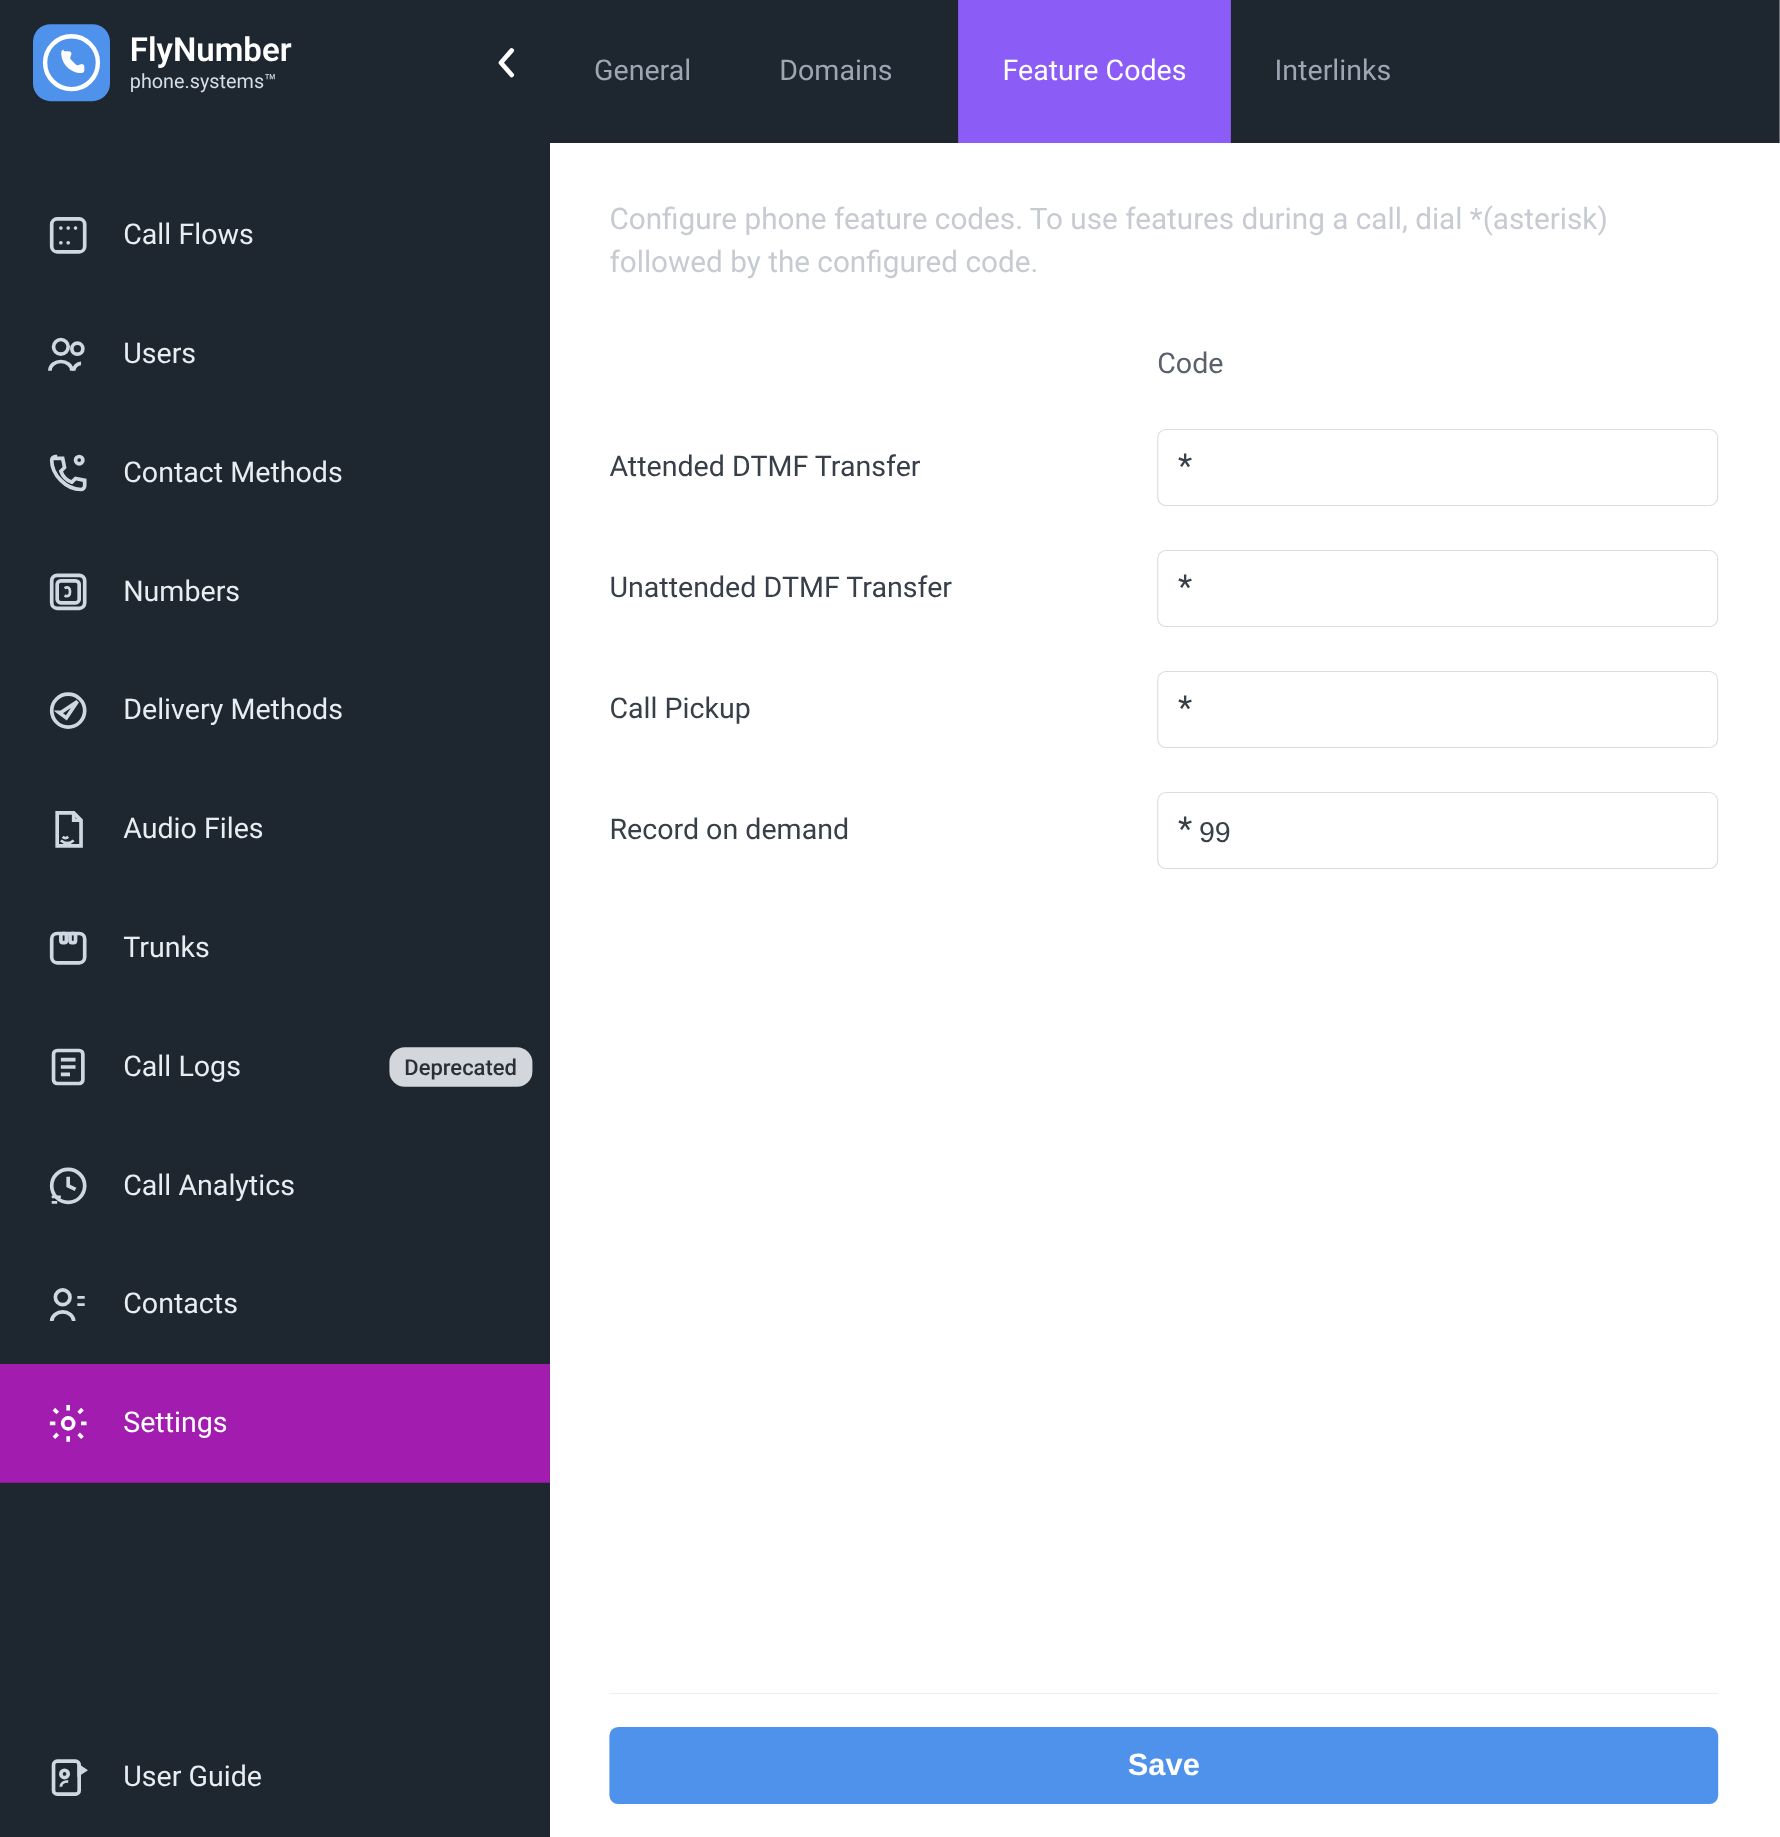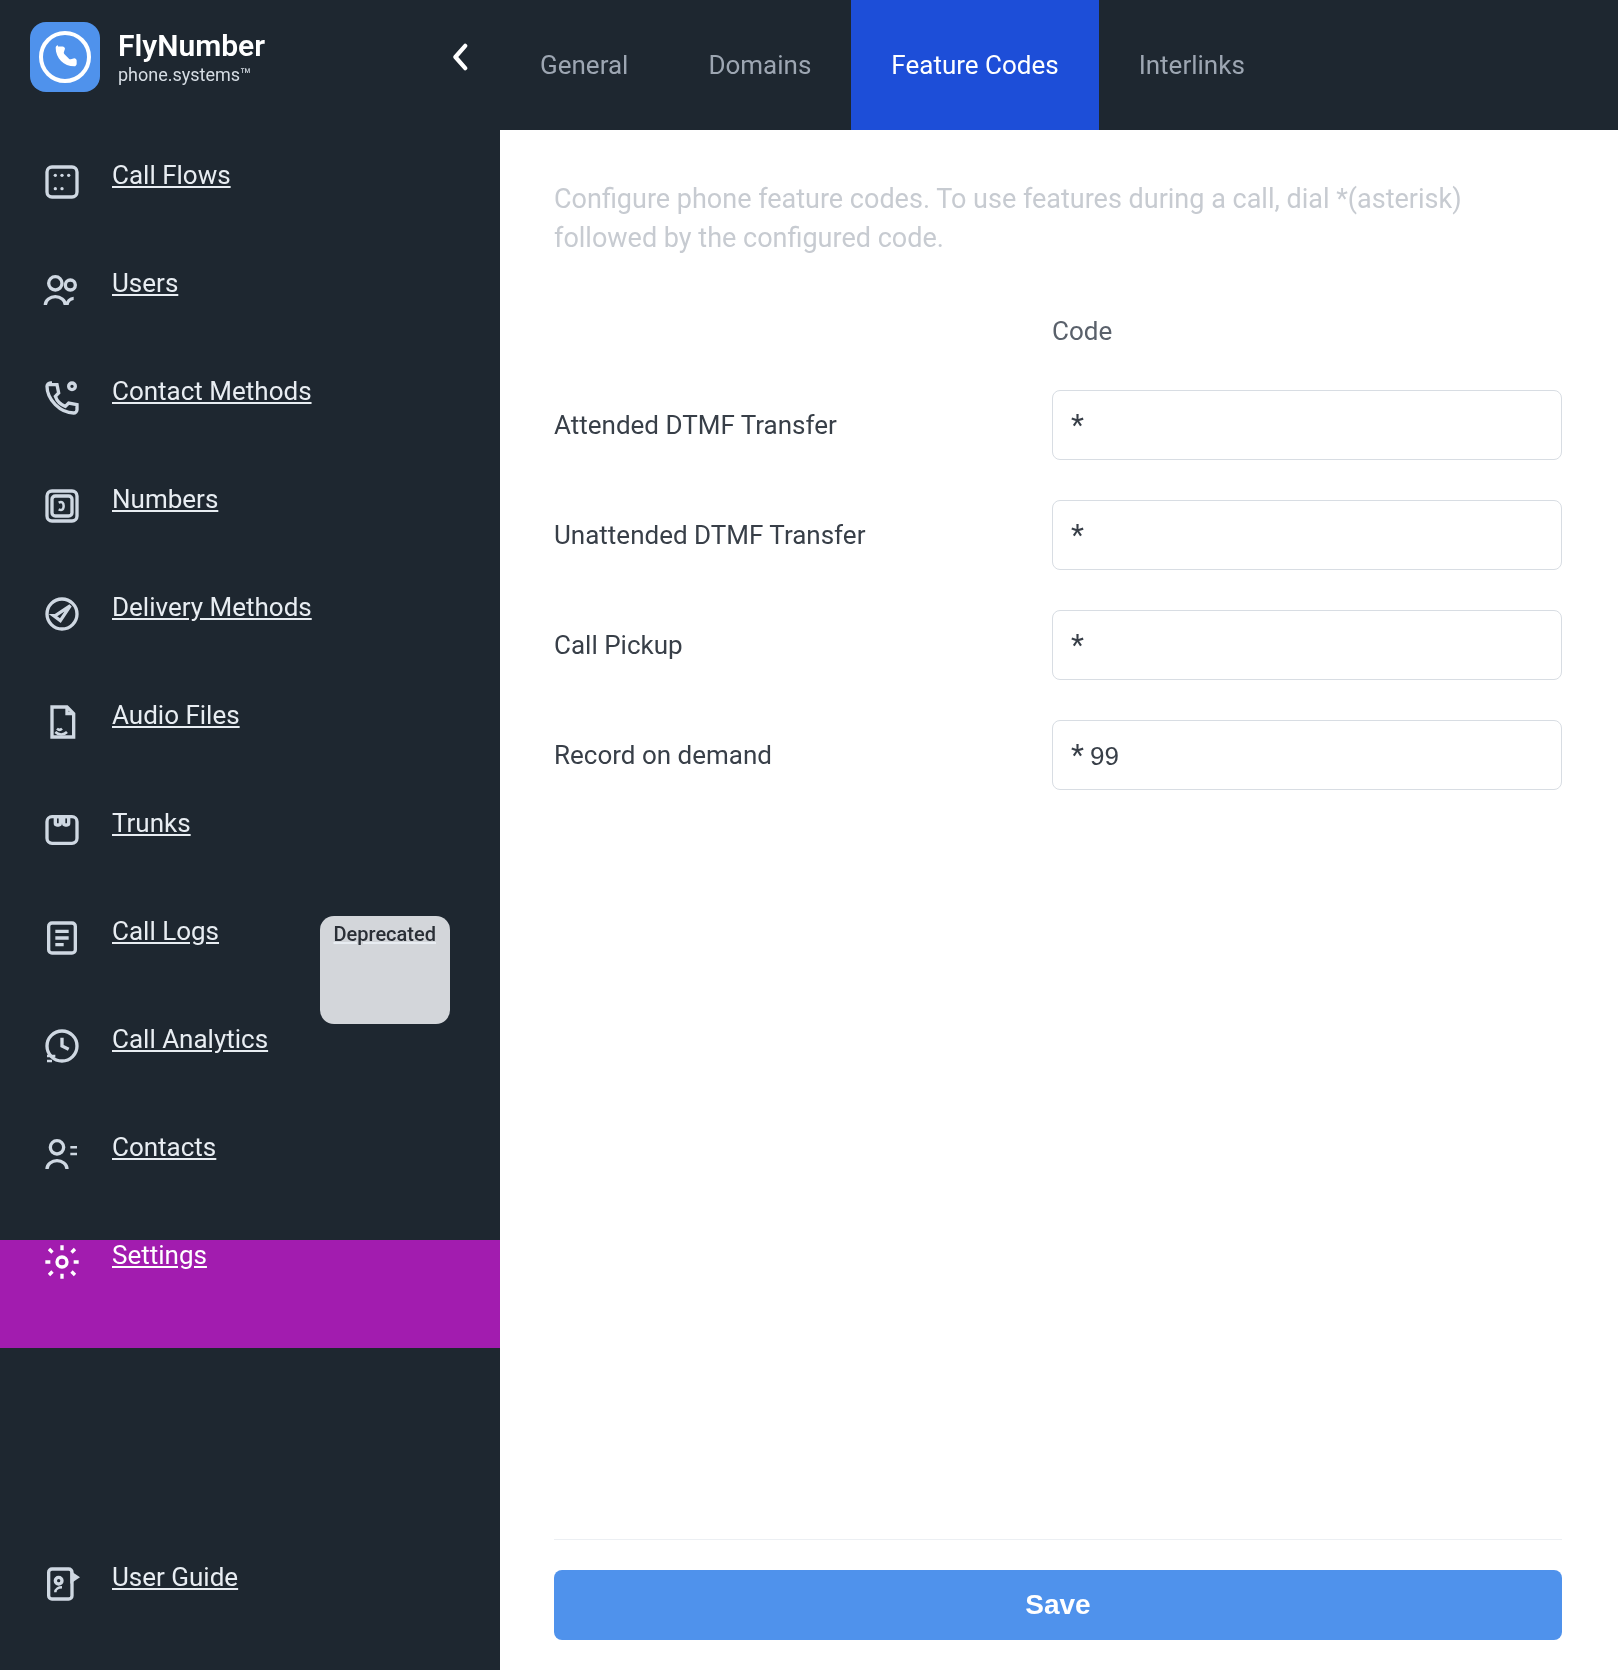--- a/index.html
+++ b/index.html
@@ -76,26 +76,26 @@
       color: #fff;
     }
     .nav {
       display: flex;
       flex-direction: column;
       flex: 1;
       padding-top: 10px;
     }
     .nav-item {
       display: flex;
+      align-items: center;
       height: 108px;
-      padding: 0 50px 0 40px;
+      padding: 0 16px 0 40px;
       gap: 28px;
       cursor: pointer;
       color: #e8edf2;
-      text-decoration: underline;
     }
     .nav-item .nav-label {
       font-size: 26px;
       font-weight: 400;
     }
     .nav-item .nav-badge {
       margin-left: auto;
       background: #d3d6da;
       color: #2a2f36;
       font-size: 20px;
@@ -140,22 +140,23 @@
     }
     .tab {
       padding: 0 40px;
       display: flex;
       align-items: center;
       color: #9da6b2;
       font-size: 26px;
       cursor: pointer;
     }
     .tab.active {
-      background: #1d4ed8;
-      color: #fff;
+      background: #8b5cf6;
+      color: #fff;
+      margin-left: 20px;
     }
     .content {
       flex: 1;
       padding: 50px 56px 30px 54px;
       display: flex;
       flex-direction: column;
       min-height: 0;
     }
     .description {
       color: #c7cbd1;

